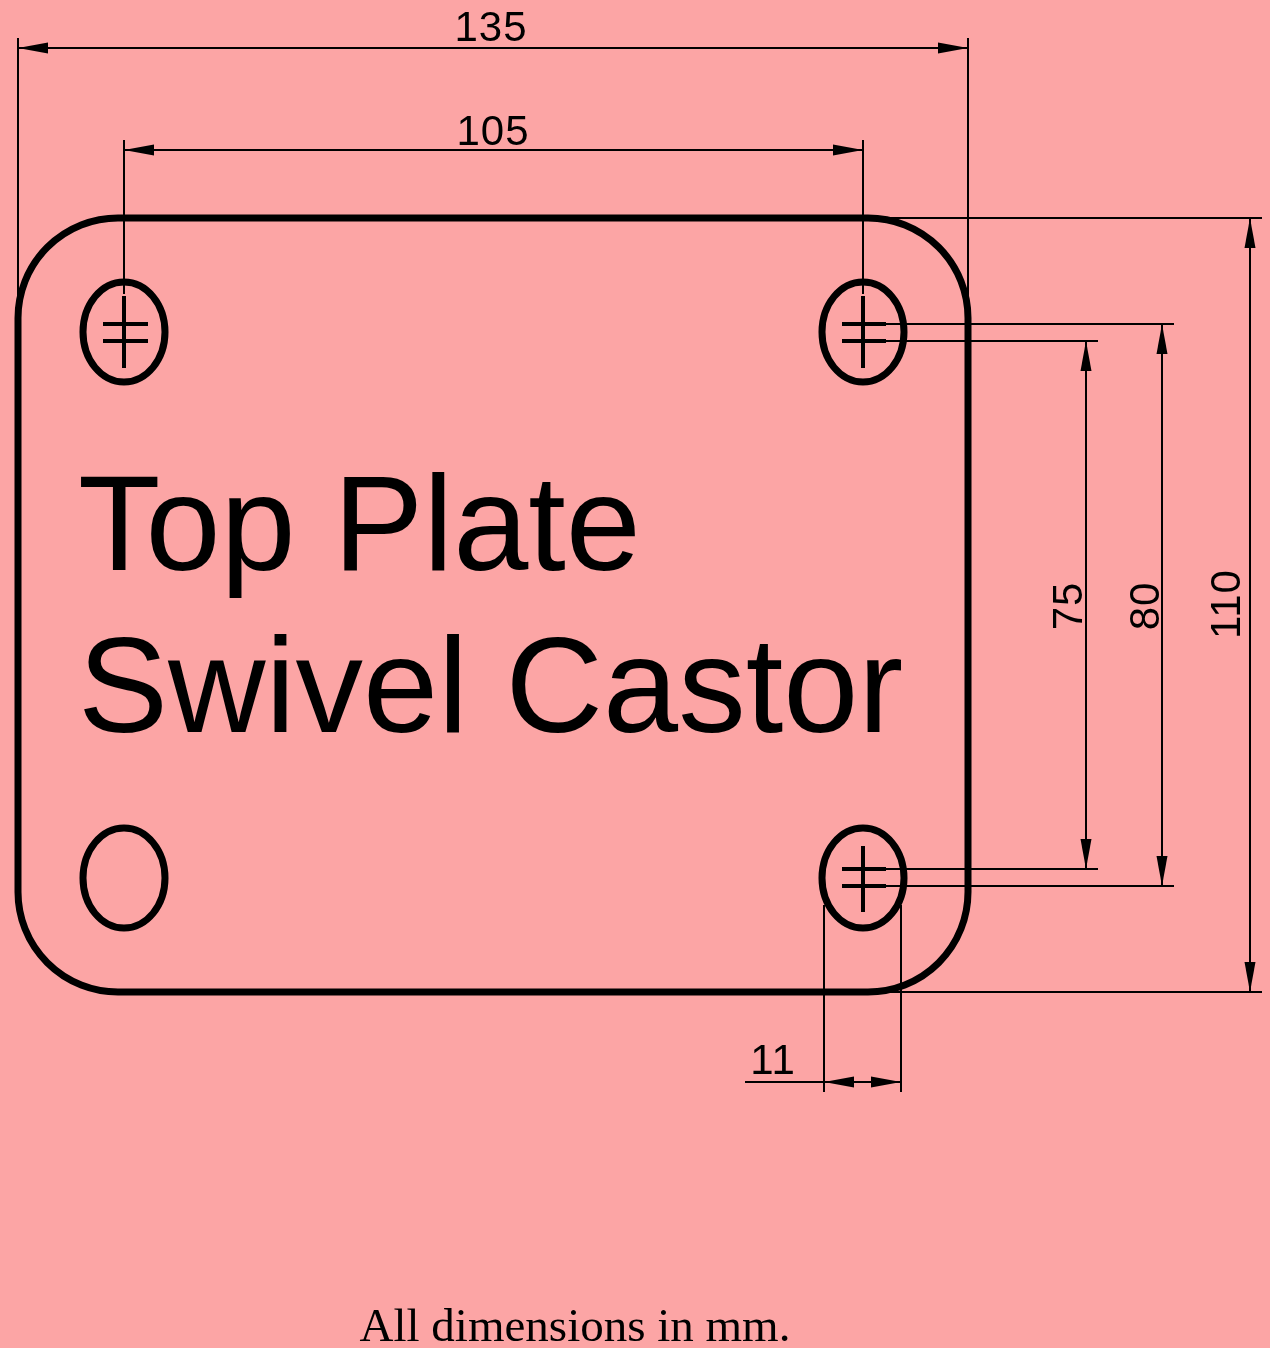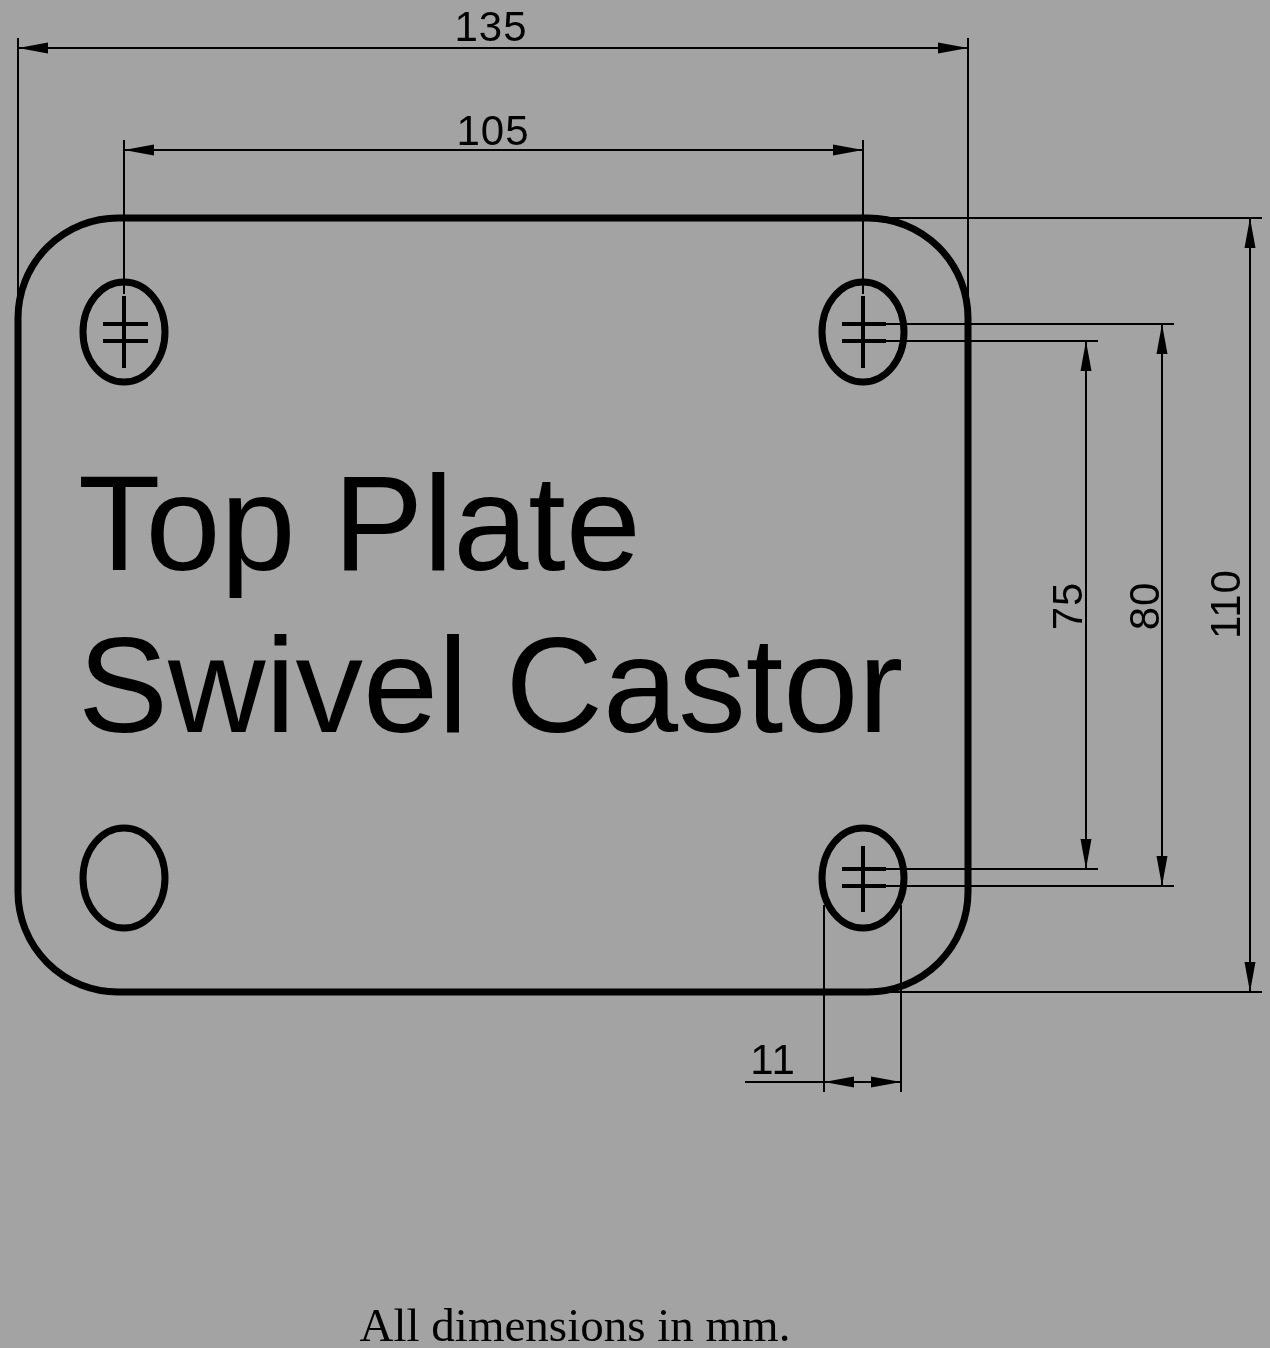--- a/index.html
+++ b/index.html
@@ -4,21 +4,21 @@
 <style>
   html, body {
     margin: 0;
     padding: 0;
     background: #ffffff;
   }
   .page {
     position: relative;
     width: 1270px;
     height: 1348px;
-    background: #a3a3a3;
+    background: #fca5a5;
     overflow: hidden;
   }
   svg {
     display: block;
   }
   .dim-label {
     font-family: "Liberation Sans", sans-serif;
     font-size: 42px;
     letter-spacing: 1px;
     fill: #000000;

